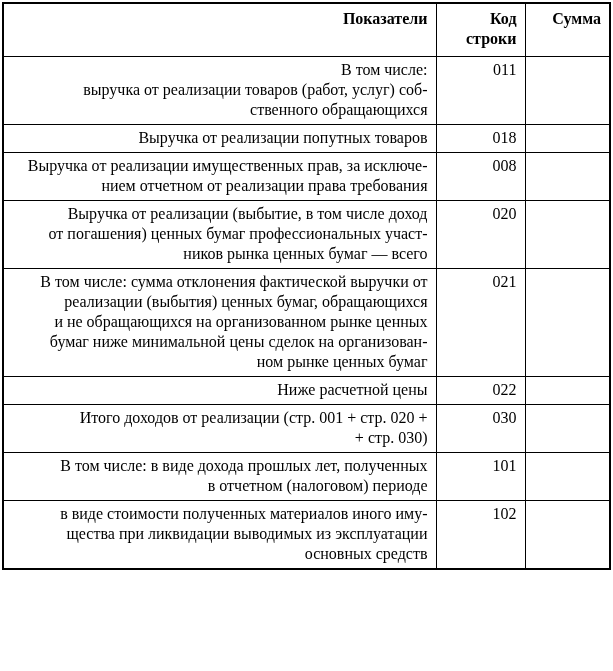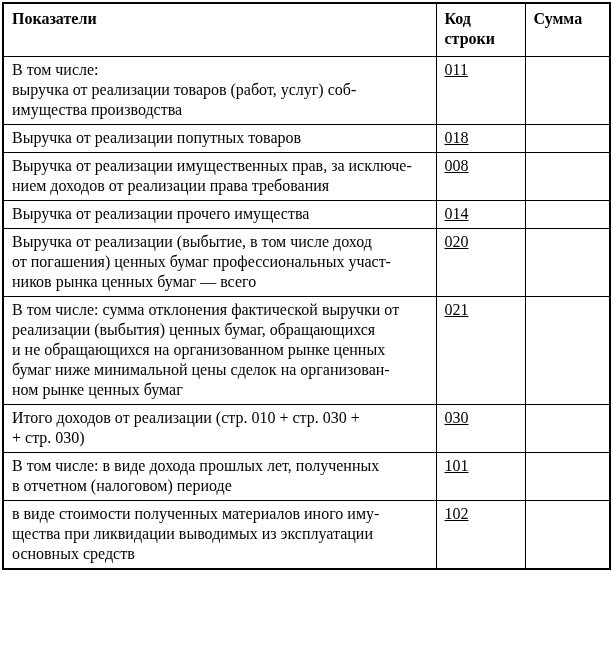--- a/index.html
+++ b/index.html
@@ -20,35 +20,34 @@
     table-layout: fixed;
     width: 609px;
     border: 2px solid #000000;
   }
   col.col-ind  { width: 433px; }
   col.col-code { width: 89px; }
   col.col-sum  { width: 85px; }
   th, td {
     border: 1px solid #000000;
     vertical-align: top;
-    text-align: left;
+    text-align: right;
     padding: 3px 8px 4px 8px;
     font-size: 16px;
     line-height: 20px;
     white-space: pre-line;
     overflow: hidden;
   }
   th {
     font-weight: bold;
     padding-top: 5px;
     padding-bottom: 7px;
   }
   td.code-cell, td.sum-cell {
     white-space: pre-line;
-    text-decoration: underline;
   }
 </style>
 </head>
 <body>
 
 <table class="doc-table">
   <colgroup>
     <col class="col-ind">
     <col class="col-code">
     <col class="col-sum">
@@ -58,58 +57,58 @@
       <th>Показатели</th>
       <th>Код
 строки</th>
       <th>Сумма</th>
     </tr>
   </thead>
   <tbody>
     <tr>
       <td class="ind-cell">В том числе:
 выручка от реализации товаров (работ, услуг) соб-
-имущества производства</td>
+ственного обращающихся</td>
       <td class="code-cell">011</td>
       <td class="sum-cell"></td>
     </tr>
     <tr>
       <td class="ind-cell">Выручка от реализации попутных товаров</td>
       <td class="code-cell">018</td>
       <td class="sum-cell"></td>
     </tr>
     <tr>
       <td class="ind-cell">Выручка от реализации имущественных прав, за исключе-
-нием доходов от реализации права требования</td>
+нием отчетном от реализации права требования</td>
       <td class="code-cell">008</td>
-      <td class="sum-cell"></td>
-    </tr>
-    <tr>
-      <td class="ind-cell">Выручка от реализации прочего имущества</td>
-      <td class="code-cell">014</td>
       <td class="sum-cell"></td>
     </tr>
     <tr>
       <td class="ind-cell">Выручка от реализации (выбытие, в том числе доход
 от погашения) ценных бумаг профессиональных участ-
 ников рынка ценных бумаг — всего</td>
       <td class="code-cell">020</td>
       <td class="sum-cell"></td>
     </tr>
     <tr>
       <td class="ind-cell">В том числе: сумма отклонения фактической выручки от
 реализации (выбытия) ценных бумаг, обращающихся
 и не обращающихся на организованном рынке ценных
 бумаг ниже минимальной цены сделок на организован-
 ном рынке ценных бумаг</td>
       <td class="code-cell">021</td>
       <td class="sum-cell"></td>
     </tr>
     <tr>
-      <td class="ind-cell">Итого доходов от реализации (стр. 010 + стр. 030 +
+      <td class="ind-cell">Ниже расчетной цены</td>
+      <td class="code-cell">022</td>
+      <td class="sum-cell"></td>
+    </tr>
+    <tr>
+      <td class="ind-cell">Итого доходов от реализации (стр. 001 + стр. 020 +
 + стр. 030)</td>
       <td class="code-cell">030</td>
       <td class="sum-cell"></td>
     </tr>
     <tr>
       <td class="ind-cell">В том числе: в виде дохода прошлых лет, полученных
 в отчетном (налоговом) периоде</td>
       <td class="code-cell">101</td>
       <td class="sum-cell"></td>
     </tr>

